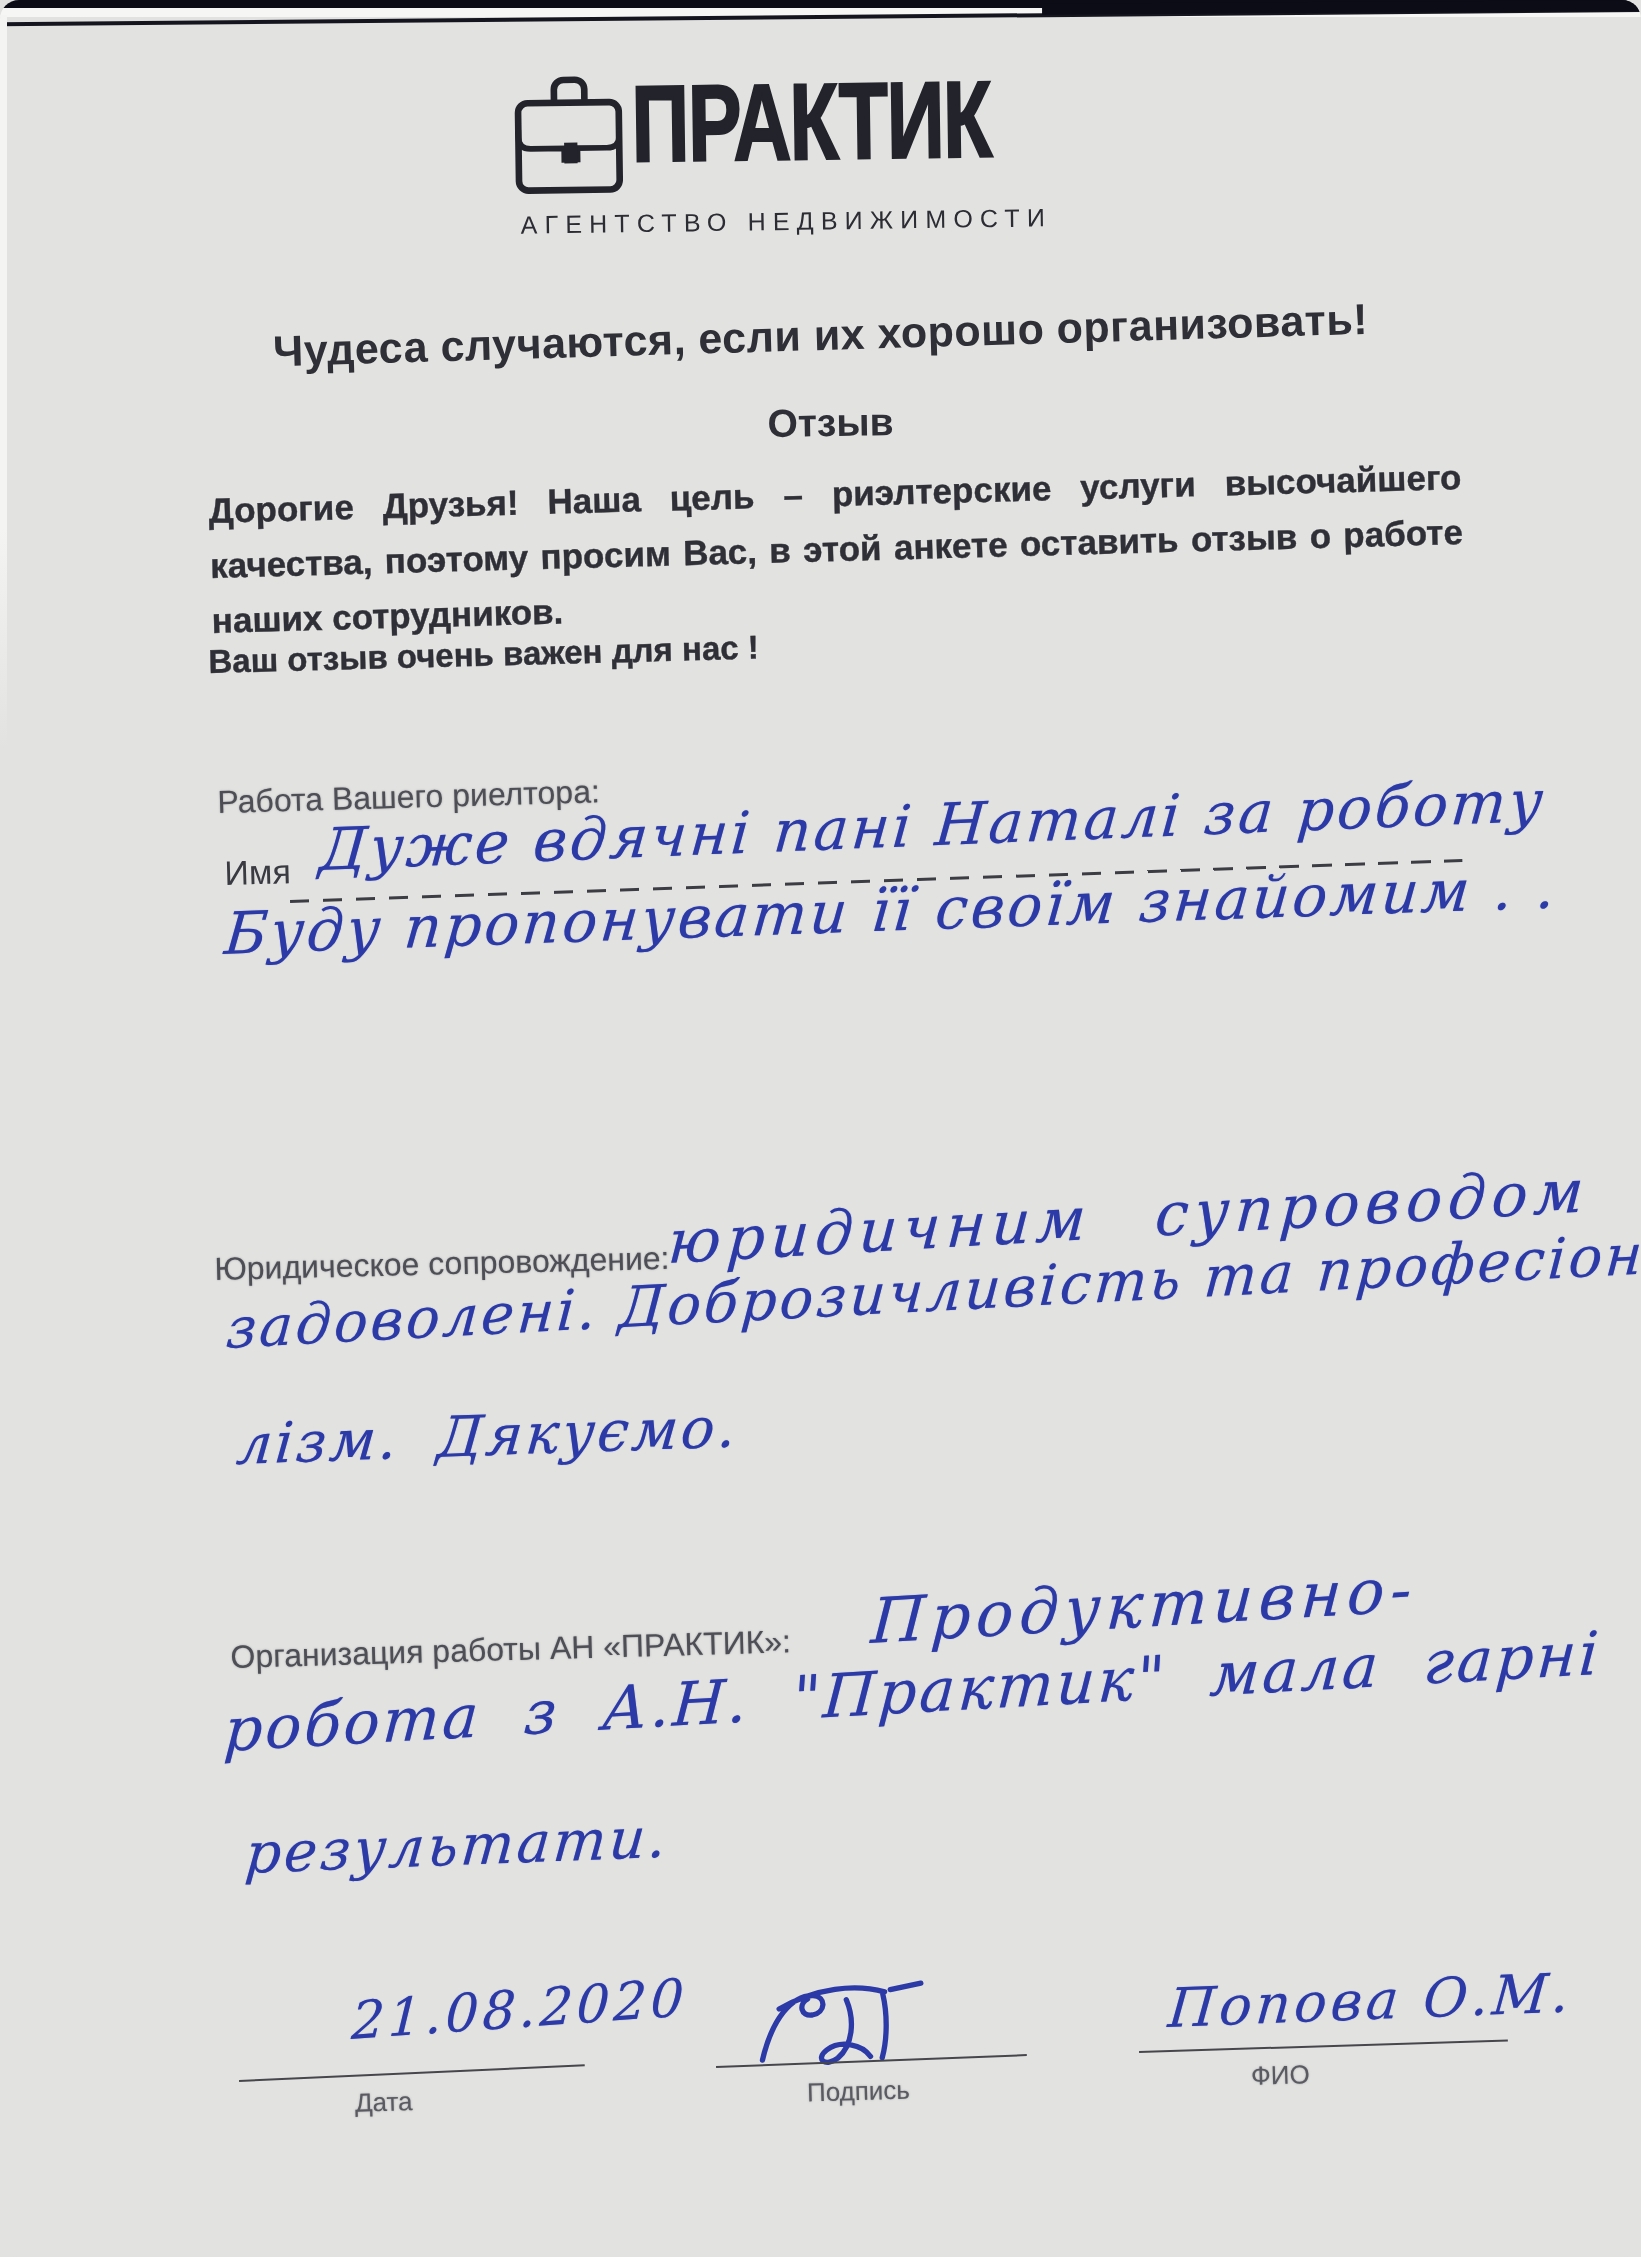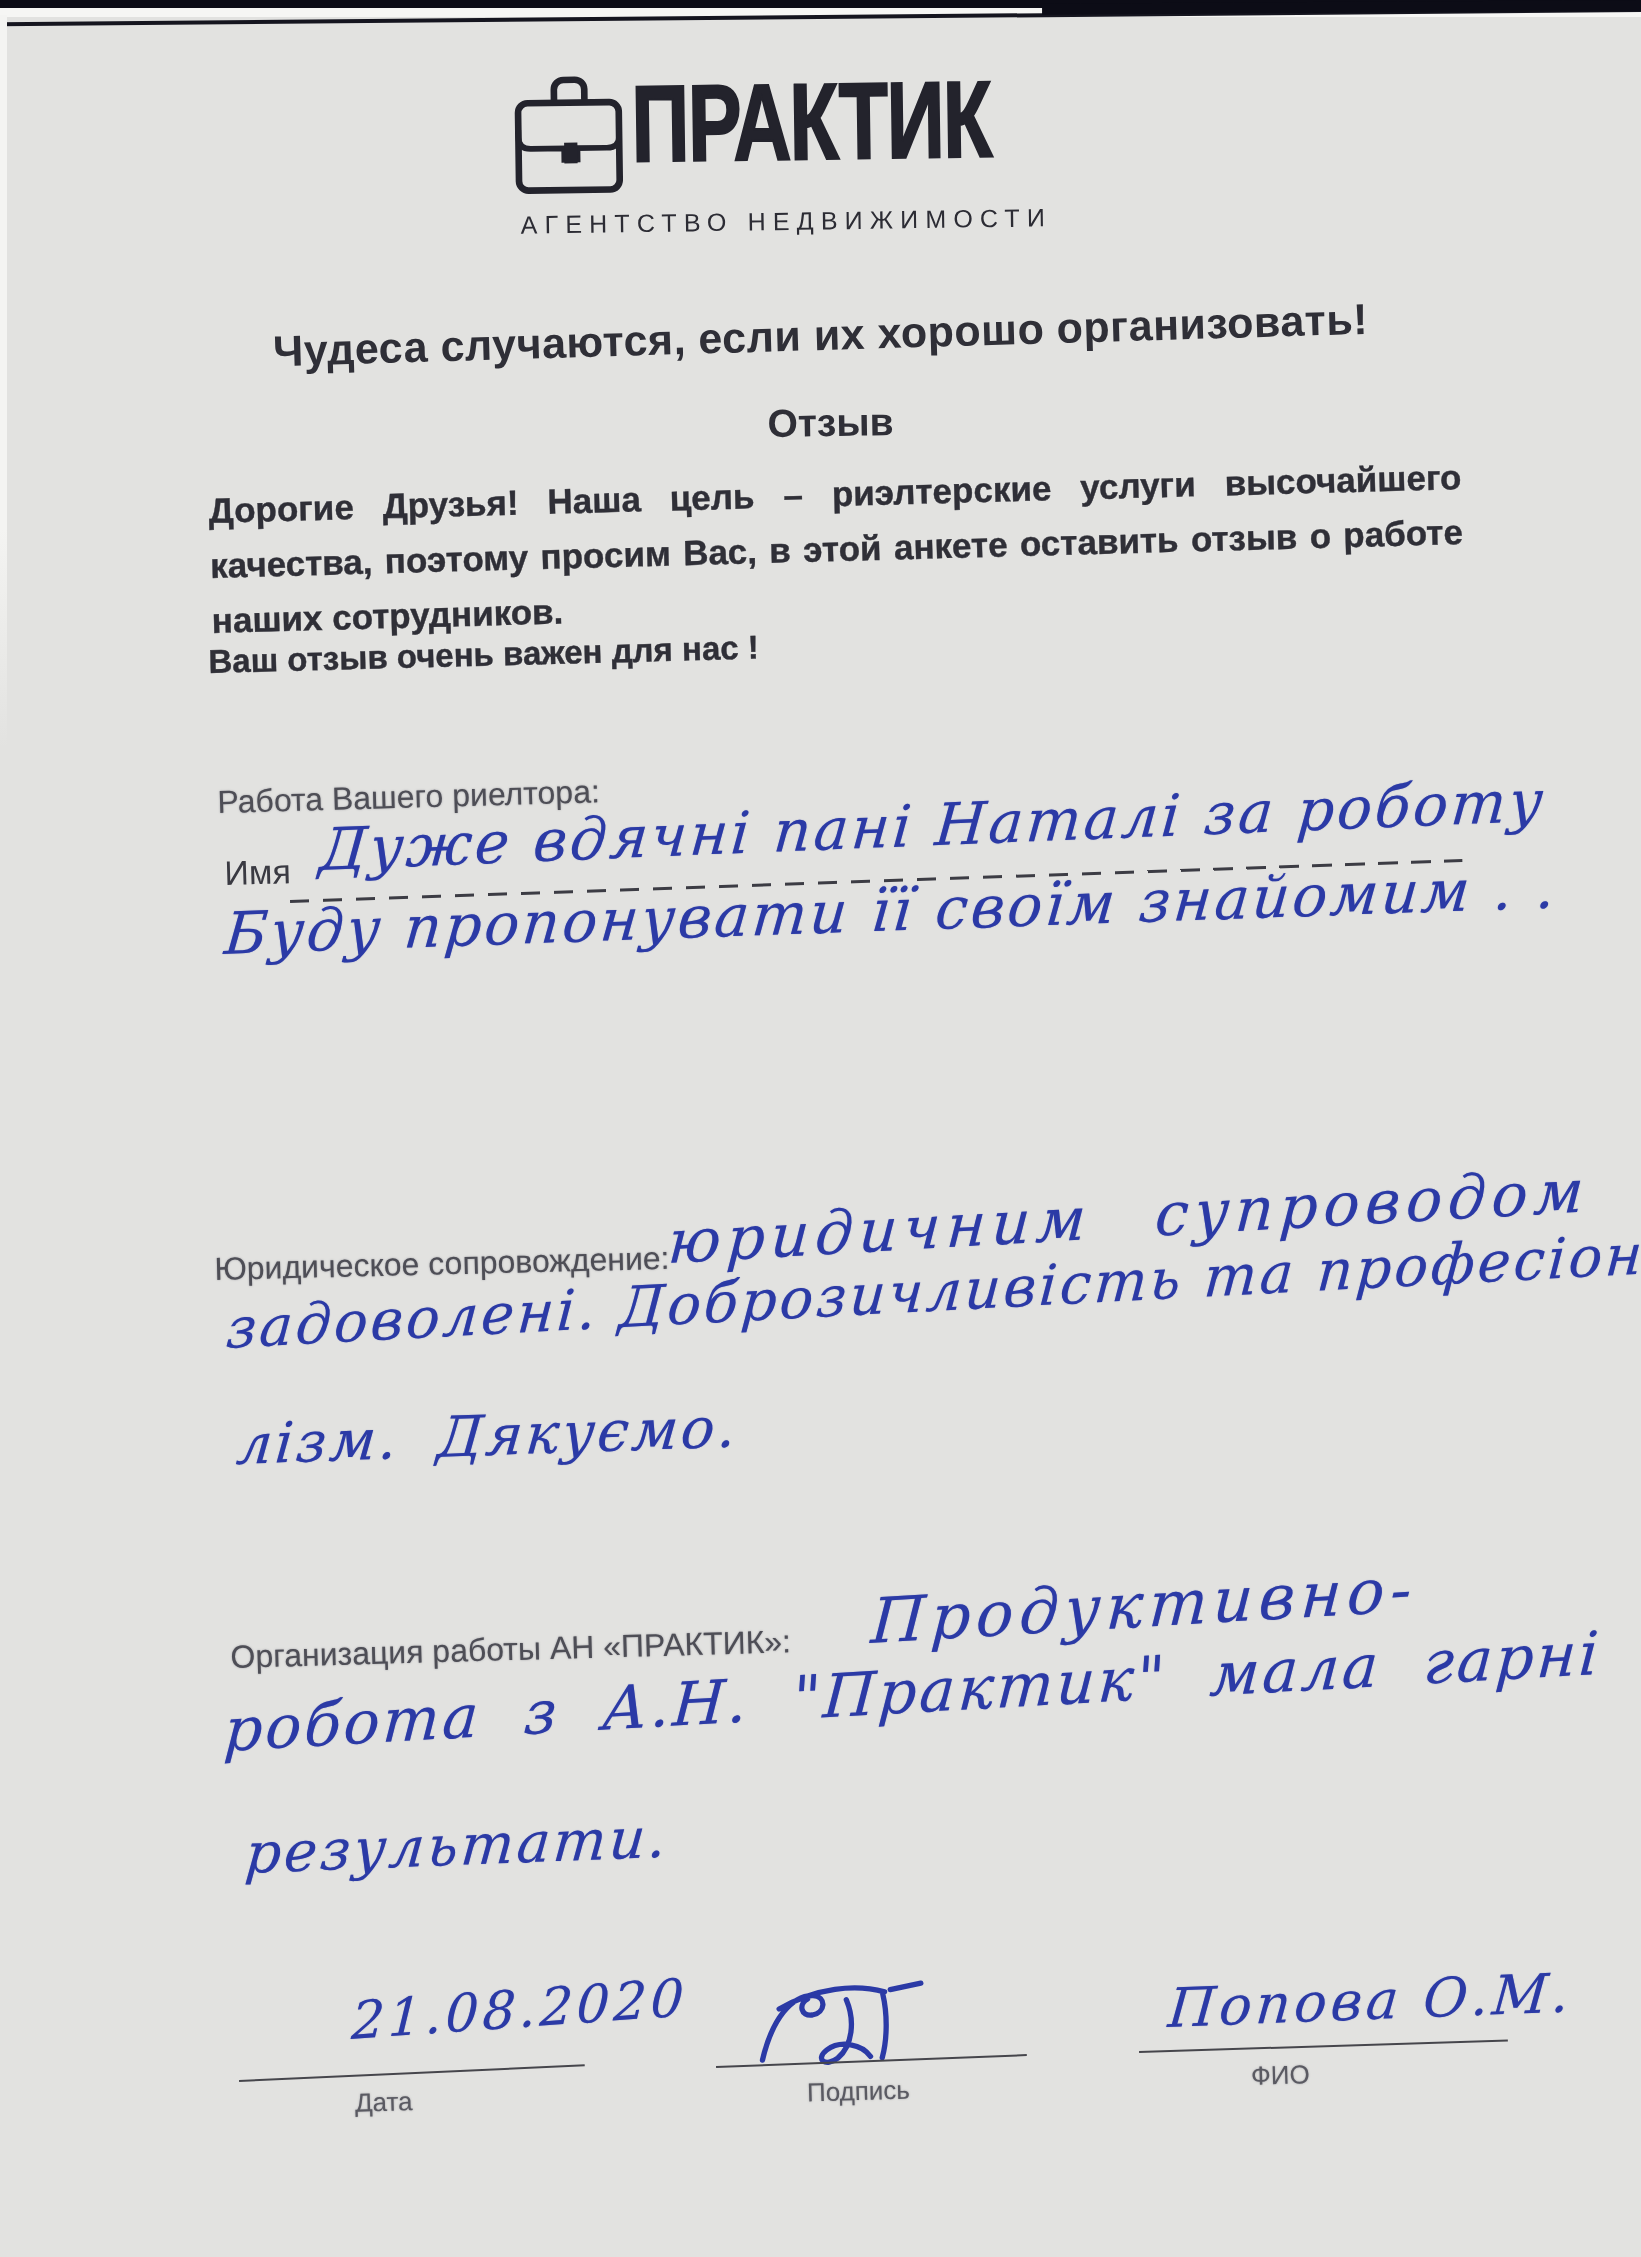--- a/index.html
+++ b/index.html
@@ -1,17 +1,17 @@
 <!DOCTYPE html>
 <html><head>
 <meta charset="utf-8">
 <style>
   html,body{margin:0;padding:0;background:#e2e2e0;}
   #page{position:relative;width:1641px;height:2257px;background:#e2e2e0;overflow:hidden;
-        font-family:"Liberation Sans",sans-serif;}
+        font-family:"Liberation Sans",sans-serif;border-radius:19px;}
 
   
   .scan-band-black{position:absolute;left:0;top:0;width:1641px;height:7.7px;background:#0c0c16;}
   .scan-band-white{position:absolute;left:0;top:7.7px;width:1641px;height:9.7px;background:#f6f6f4;}
   .scan-edge-line{position:absolute;left:-19.3px;top:15.4px;width:1699px;height:3.9px;background:#15151f;
                   transform:rotate(-0.5deg);}
   .scan-corner{position:absolute;right:0;top:0;width:599px;height:10.6px;background:#0c0c16;transform:rotate(-0.35deg);transform-origin:right top;}
   .scan-left-strip{position:absolute;left:0;top:15.4px;width:6.8px;height:734px;
                    background:linear-gradient(#f4f4f2 70%,rgba(244,244,242,0));}
 

